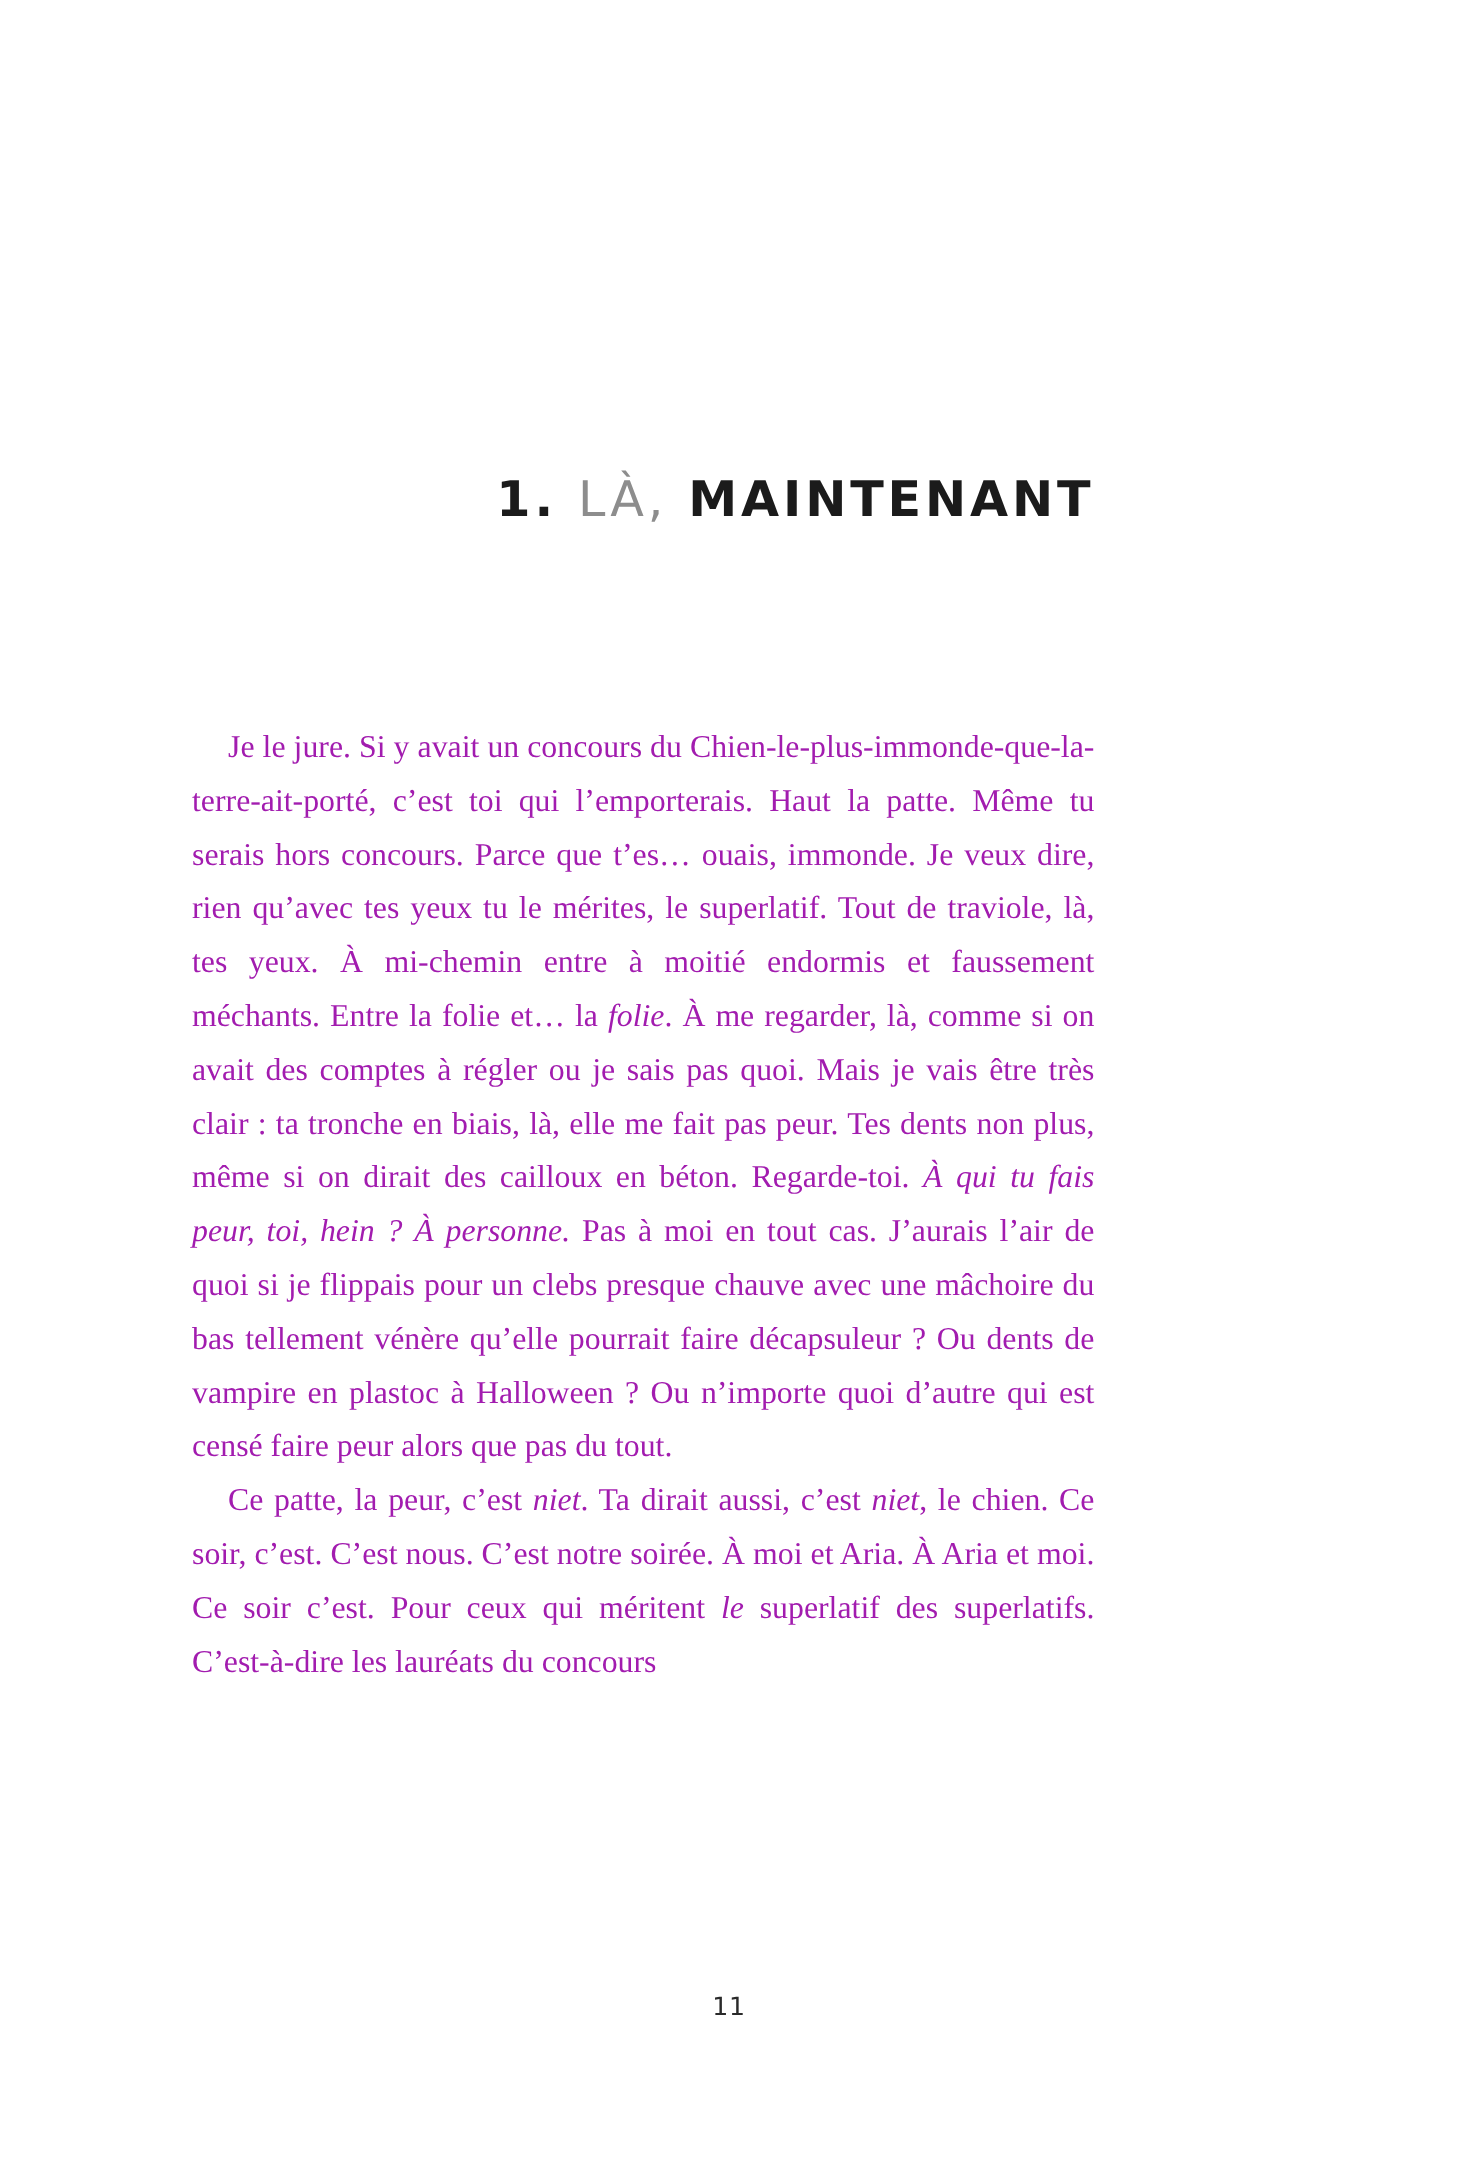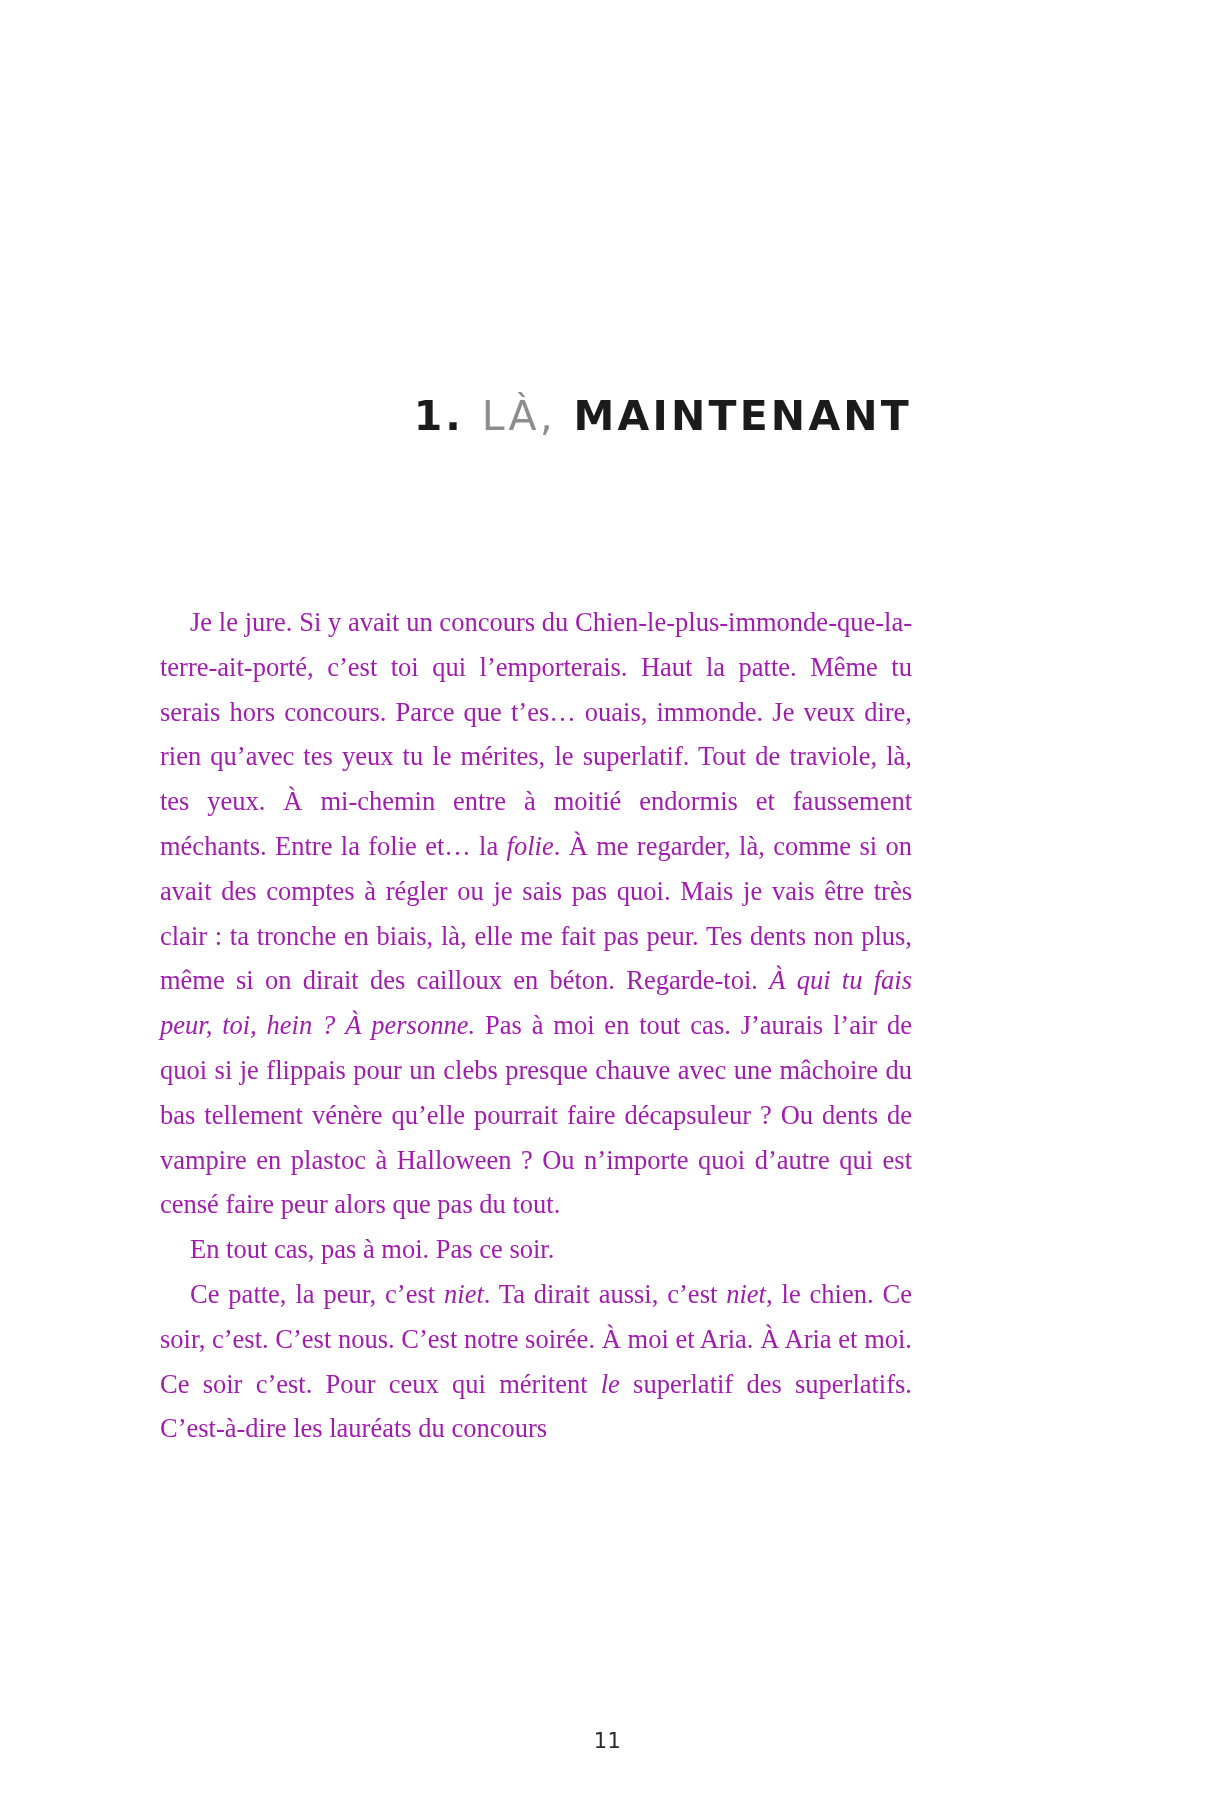--- a/index.html
+++ b/index.html
@@ -75,21 +75,21 @@
     text-align: justify;
   }
   .body-text em {
     font-style: italic;
   }
 
   
   .folio {
     position: absolute;
     left: 0;
-    top: 1729px;
+    top: 1660px;
     width: 1215px;
     text-align: center;
     font-family: "DejaVu Sans", sans-serif;
     font-size: 21px;
     letter-spacing: 0.5px;
     color: #2a2a2a;
   }
 </style>
 </head>
 <body>
@@ -97,19 +97,18 @@
 <div class="page">
 
   <h1 class="chapter-title">
     <span class="num">1.</span>
     <span class="la">LÀ,</span>
     <span class="rest">MAINTENANT</span>
   </h1>
 
   <div class="body-text" id="body-text">
       <p><span>Je le jure. Si y avait un concours du Chien-le-plus-immonde-que-la-terre-ait-porté, c’est toi qui l’emporterais. Haut la patte. Même tu serais hors concours. Parce que t’es… ouais, immonde. Je veux dire, rien qu’avec tes yeux tu le mérites, le superlatif. Tout de traviole, là, tes yeux. À mi-chemin entre à moitié endormis et faussement méchants. Entre la folie et… la </span><em>folie</em><span>. À me regarder, là, comme si on avait des comptes à régler ou je sais pas quoi. Mais je vais être très clair : ta tronche en biais, là, elle me fait pas peur. Tes dents non plus, même si on dirait des cailloux en béton. Regarde-toi. </span><em>À qui tu fais peur, toi, hein ? À personne.</em><span> Pas à moi en tout cas. J’aurais l’air de quoi si je flippais pour un clebs presque chauve avec une mâchoire du bas tellement vénère qu’elle pourrait faire décapsuleur ? Ou dents de vampire en plastoc à Halloween ? Ou n’importe quoi d’autre qui est censé faire peur alors que pas du tout.</span></p>
-      <p><span>En tout cas, pas à moi. Pas ce soir.</span></p>
       <p><span>Ce patte, la peur, c’est </span><em>niet</em><span>. Ta dirait aussi, c’est </span><em>niet</em><span>, le chien. Ce soir, c’est. C’est nous. C’est notre soirée. À moi et Aria. À Aria et moi. Ce soir c’est. Pour ceux qui méritent </span><em>le</em><span> superlatif des superlatifs. C’est-à-dire les lauréats du concours</span></p>
     </div>
 
   <div class="folio">11</div>
 
 </div>
 
 </body></html>

